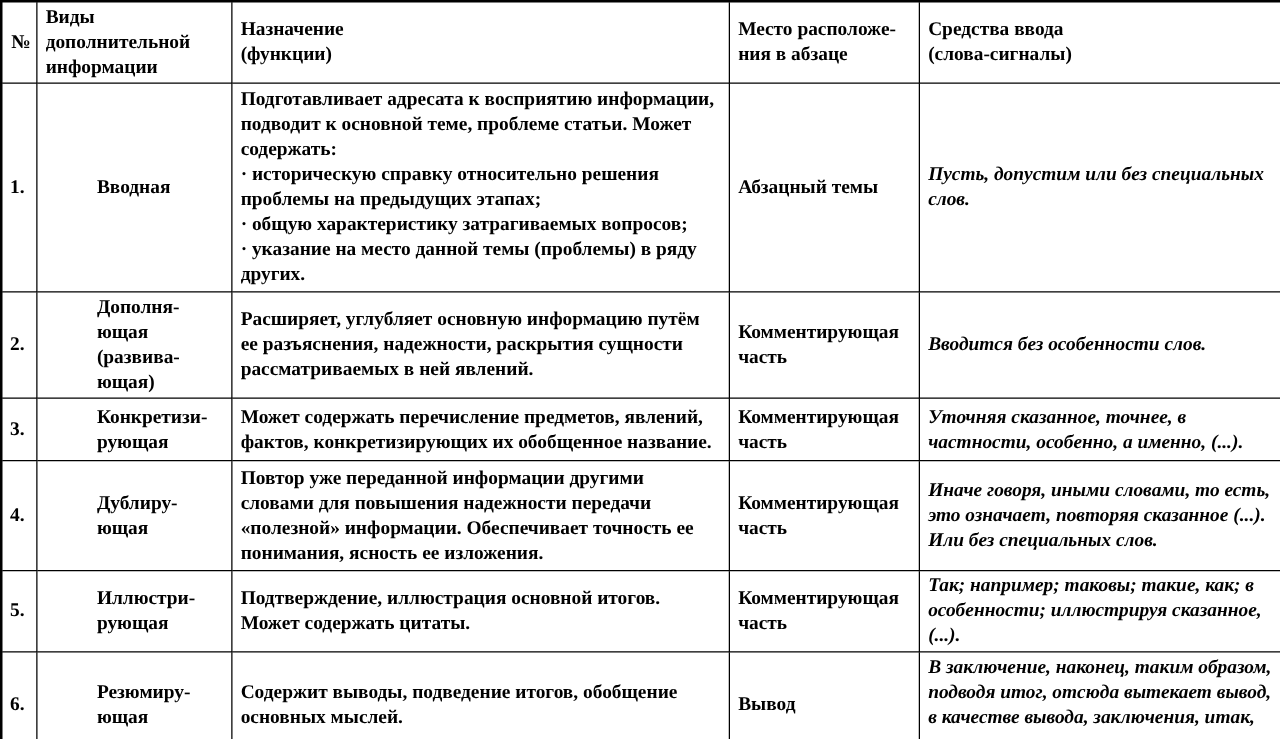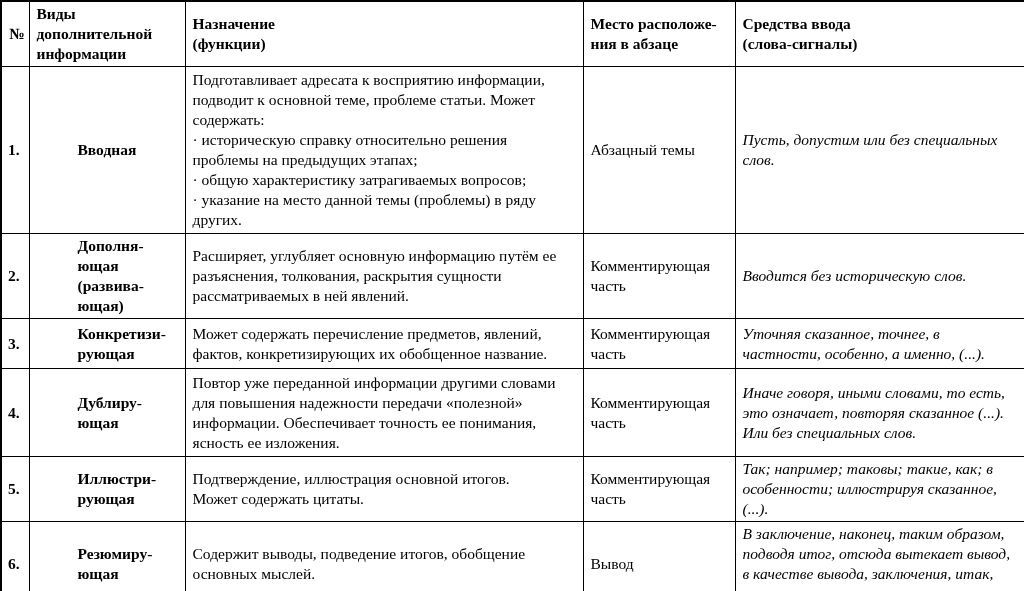--- a/index.html
+++ b/index.html
@@ -17,21 +17,21 @@
   }
   .doc-table td, .doc-table th {
     border: 1px solid #000000;
     vertical-align: middle;
     text-align: left;
     padding: 2px 6px 2px 7px;
     font-size: 15.5px;
     line-height: 20px;
     white-space: pre-line;
     overflow: hidden;
-    font-weight: normal;
+    font-weight: bold;
   }
   .doc-table th { font-weight: bold; }
   .col-num   { width: 28px; }
   .col-kind  { width: 156px; }
   .col-func  { width: 398px; }
   .col-place { width: 152px; }
   .col-sig   { width: 290px; }
   td.cell-num  { font-weight: bold; padding-left: 6px; }
   td.cell-kind { font-weight: bold; padding-left: 48px; }
   td.cell-sig  { font-style: italic; border-radius: 15px; }
@@ -76,24 +76,24 @@
 · историческую справку относительно решения проблемы на предыдущих этапах;
 · общую характеристику затрагиваемых вопросов;
 · указание на место данной темы (проблемы) в ряду других.</td>
       <td class="cell-place">Абзацный темы</td>
       <td class="cell-sig">Пусть, допустим или без специальных слов.</td>
     </tr>
     <tr class="r-2">
       <td class="cell-num">2.</td>
       <td class="cell-kind">Дополня-ющая
 (развива-ющая)</td>
-      <td class="cell-func">Расширяет, углубляет основную информацию путём ее разъяснения, толкования, раскрытия сущности рассматриваемых в ней явлений.</td>
+      <td class="cell-func">Расширяет, углубляет основную информацию путём ее разъяснения, надежности, раскрытия сущности рассматриваемых в ней явлений.</td>
       <td class="cell-place">Комментирующая
 часть</td>
-      <td class="cell-sig">Вводится без историческую слов.</td>
+      <td class="cell-sig">Вводится без особенности слов.</td>
     </tr>
     <tr class="r-3">
       <td class="cell-num">3.</td>
       <td class="cell-kind">Конкретизи-рующая</td>
       <td class="cell-func">Может содержать перечисление предметов, явлений, фактов, конкретизирующих их обобщенное название.</td>
       <td class="cell-place">Комментирующая
 часть</td>
       <td class="cell-sig">Уточняя сказанное, точнее, в частности, особенно, а именно, (...).</td>
     </tr>
     <tr class="r-4">

